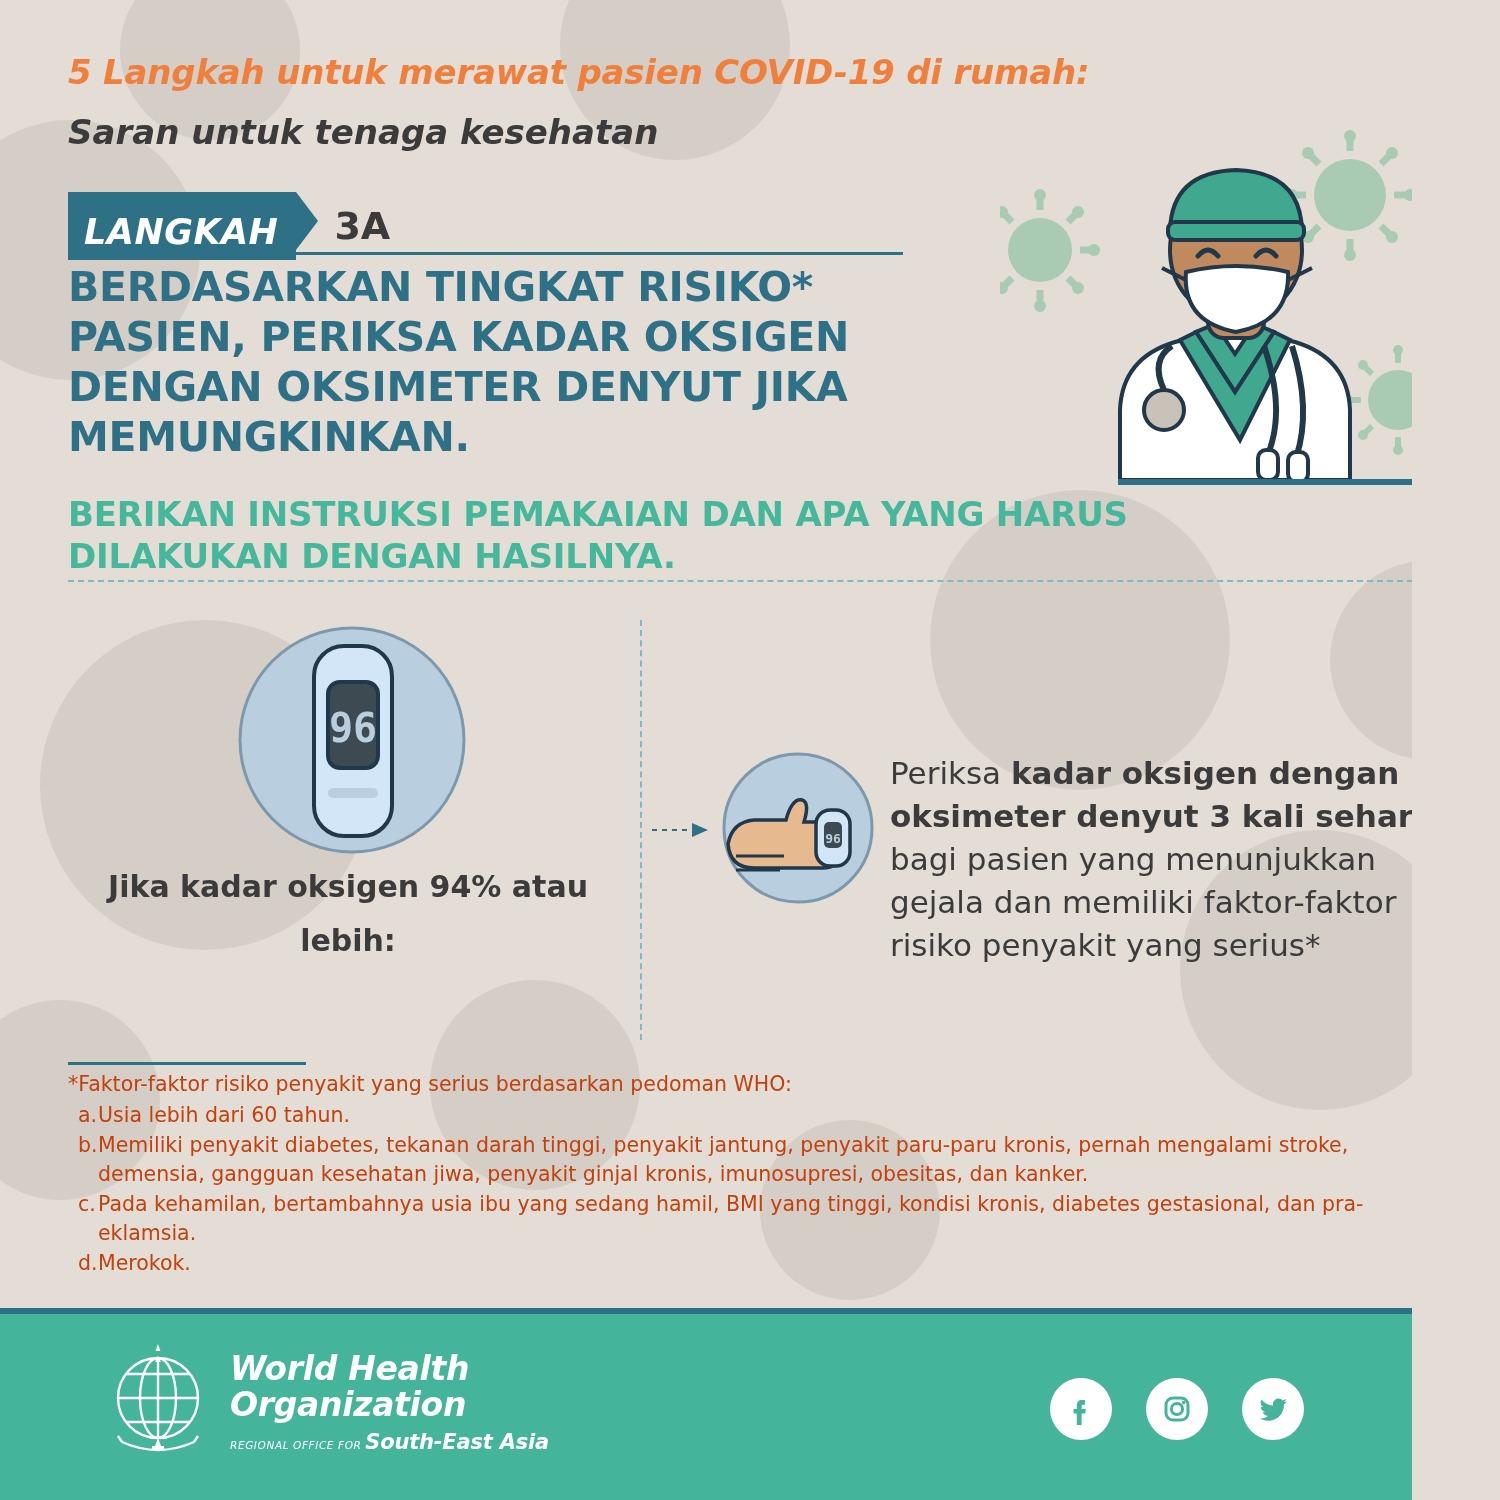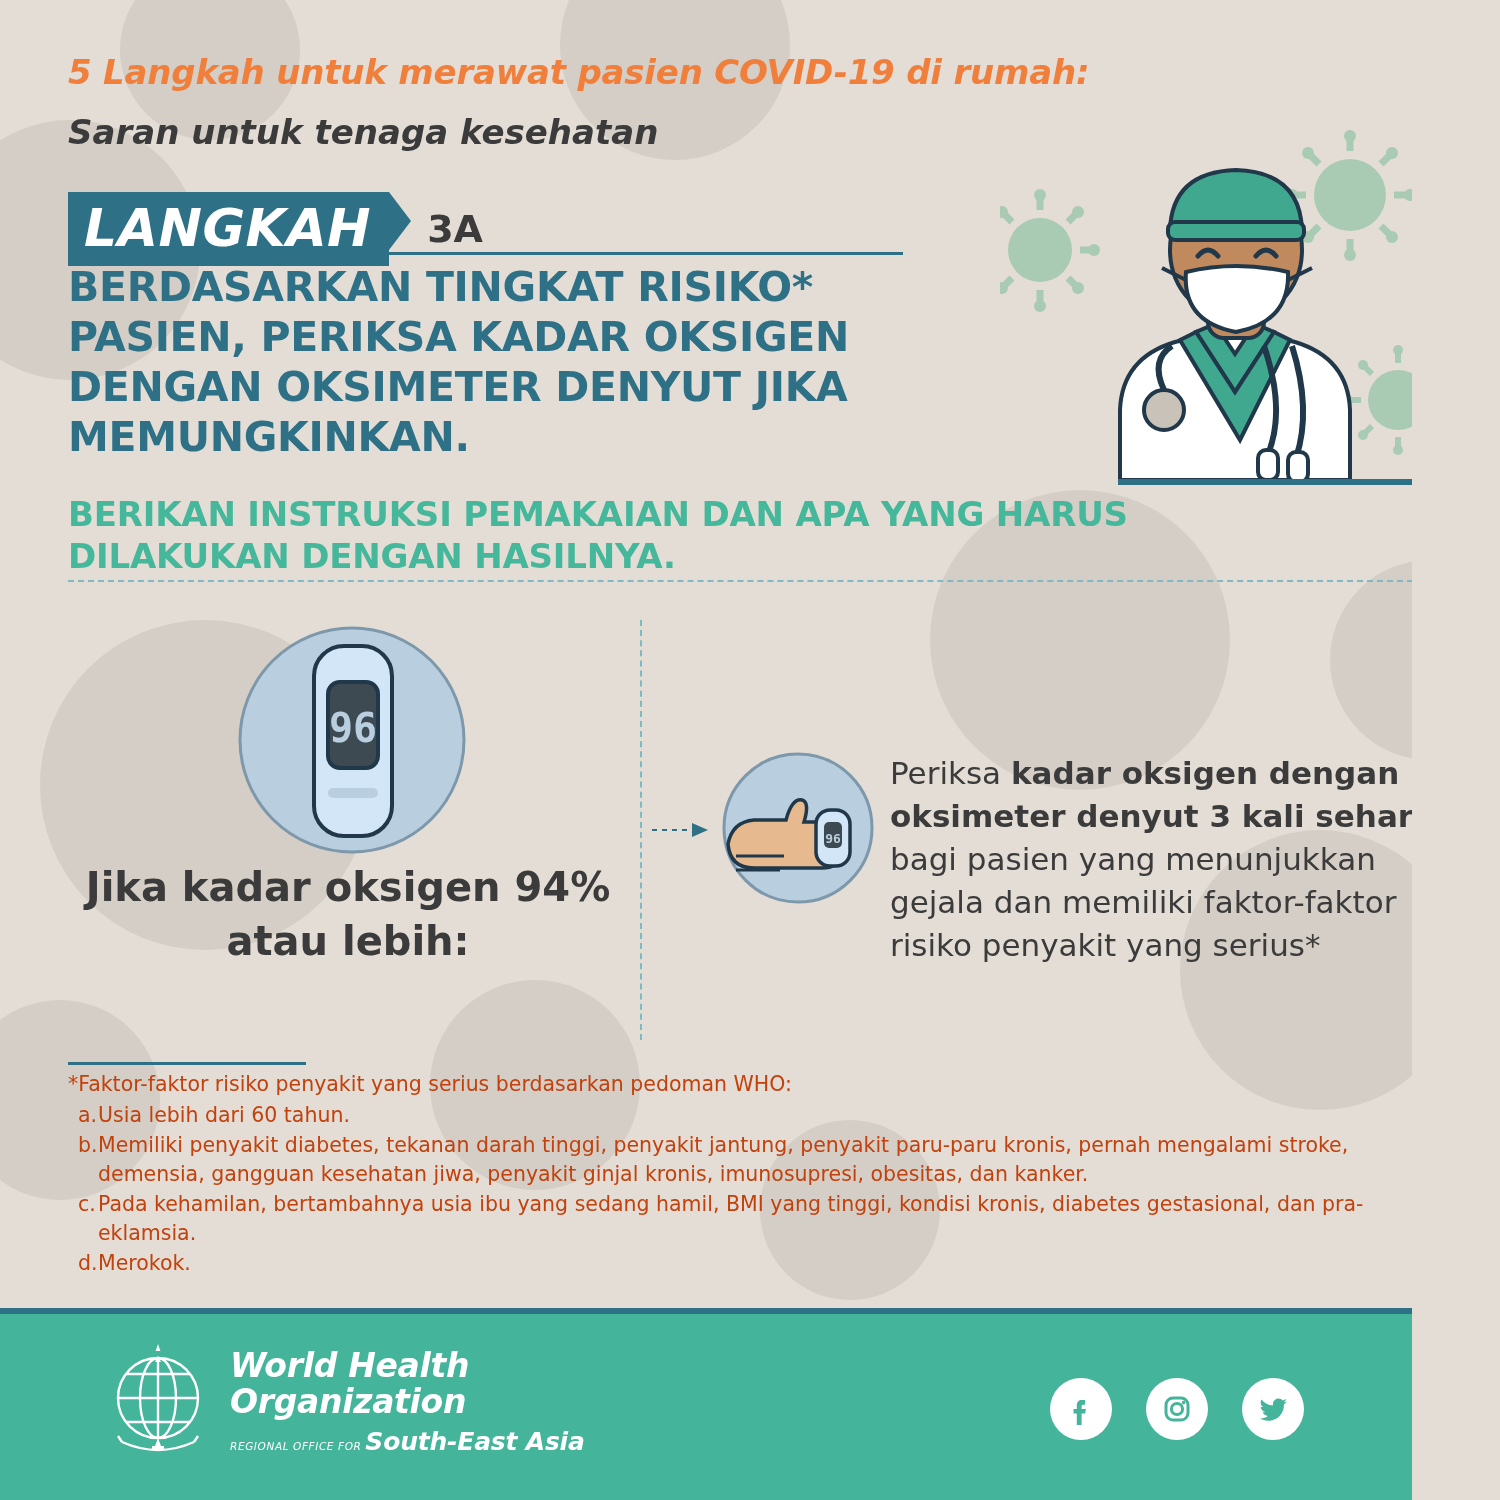--- a/index.html
+++ b/index.html
@@ -54,24 +54,24 @@
   .step-row {
     position: absolute;
     left: 68px;
     top: 192px;
     display: flex;
     align-items: center;
   }
   .step-badge {
     background: #2e7186;
     color: #ffffff;
-    font-size: 52px;
+    font-size: 35px;
     font-weight: bold;
     font-style: italic;
-    padding: 6px 18px 8px 16px;
+    padding: 20px 18px 8px 16px;
     letter-spacing: 0.5px;
     position: relative;
   }
   .step-badge::after {
     content: "";
     position: absolute;
     right: -22px;
     top: 0;
     width: 0;
     height: 0;
@@ -141,21 +141,21 @@
     left: 232px;
     top: 620px;
     width: 240px;
     height: 240px;
   }
   .left-caption {
     position: absolute;
     left: 58px;
     top: 860px;
     width: 580px;
-    font-size: 40px;
+    font-size: 30px;
     line-height: 54px;
     font-weight: bold;
     color: #3b3b3b;
     text-align: center;
   }
 
   .vert-dashed {
     position: absolute;
     left: 640px;
     top: 620px;
@@ -256,21 +256,21 @@
     font-weight: bold;
     line-height: 36px;
     letter-spacing: -0.3px;
   }
   .who-region {
     font-size: 10.5px;
     letter-spacing: 0.6px;
     margin-top: 7px;
   }
   .who-region b {
-    font-size: 25px;
+    font-size: 21px;
     letter-spacing: -0.2px;
   }
   .socials {
     position: absolute;
     right: 108px;
     top: 1378px;
     display: flex;
     gap: 34px;
   }
   .social {

